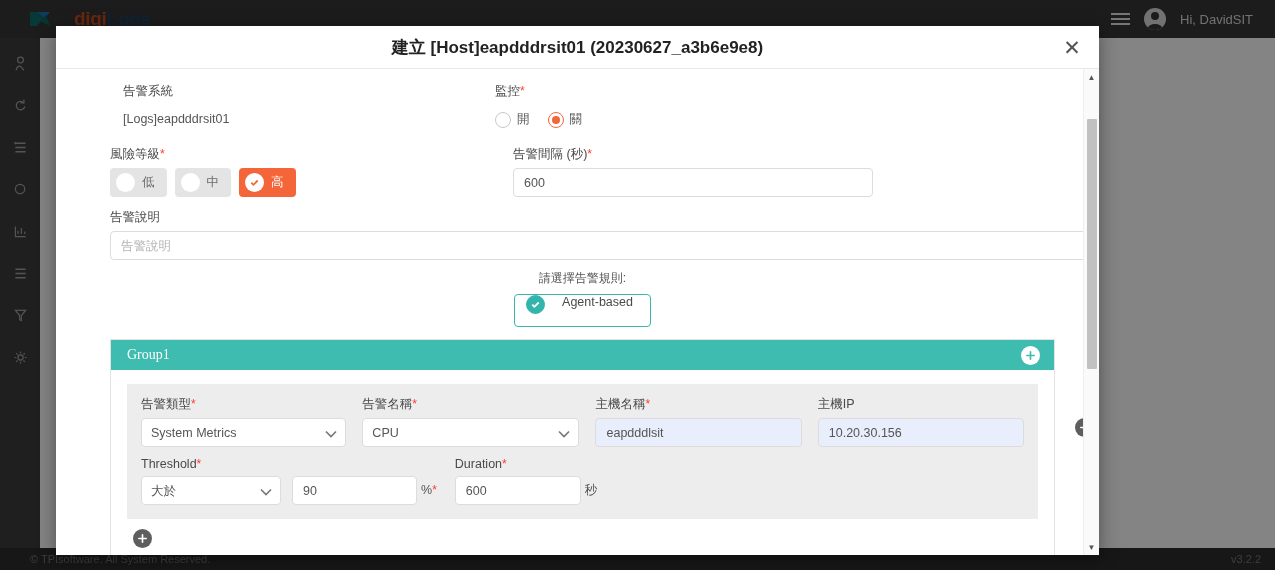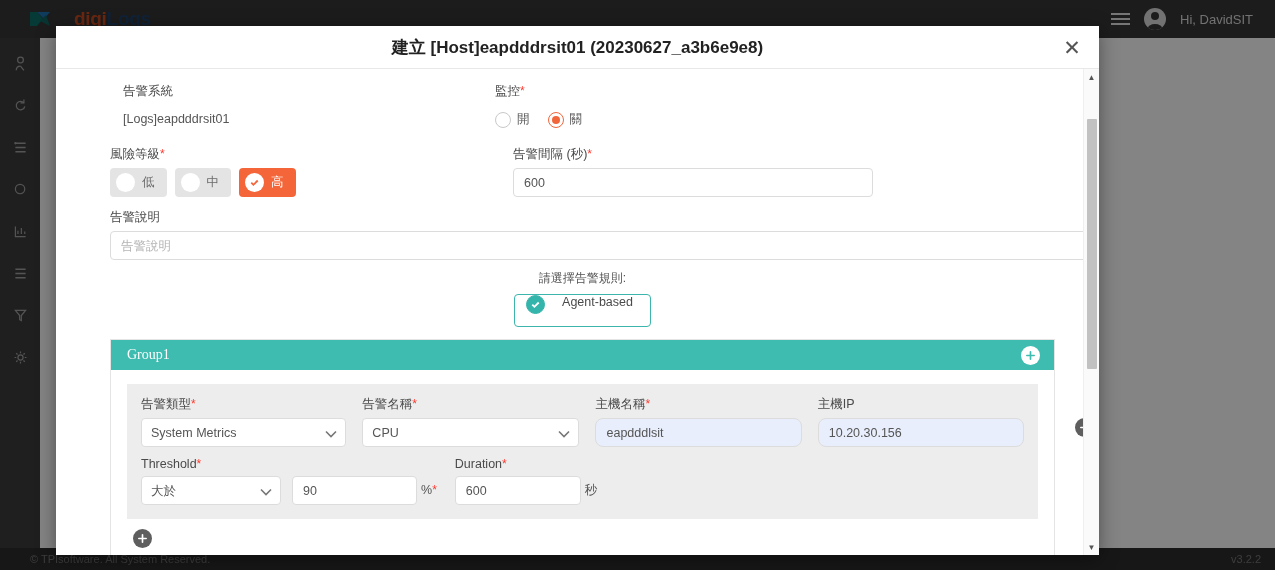--- a/index.html
+++ b/index.html
@@ -217,21 +217,21 @@
     appearance: none; -webkit-appearance: none;
     width: 100%; height: 29px;
     border: 1px solid #dcdcdc; border-radius: 4px; background: #fff;
     font-size: 12.5px; color: #555; padding: 0 26px 0 9px;
     font-family: inherit; cursor: pointer;
   }
   .select-wrap .chev {
     position: absolute; right: 9px; top: 50%; transform: translateY(-50%);
     pointer-events: none; color: #777;
   }
-  .in-blue { background: #e8eefb !important; border-radius: 8px; }
+  .in-blue { background: #e8eefb !important; }
 
   .suffix { font-size: 12.5px; color: #555; margin-left: 4px; line-height: 29px; }
   .inline { display: flex; align-items: flex-end; }
 
   .minus-holder {
     position: absolute; right: -56px; top: 34px;
   }
   .add-row { padding: 10px 0 12px 22px; }
 </style>
 </head>

